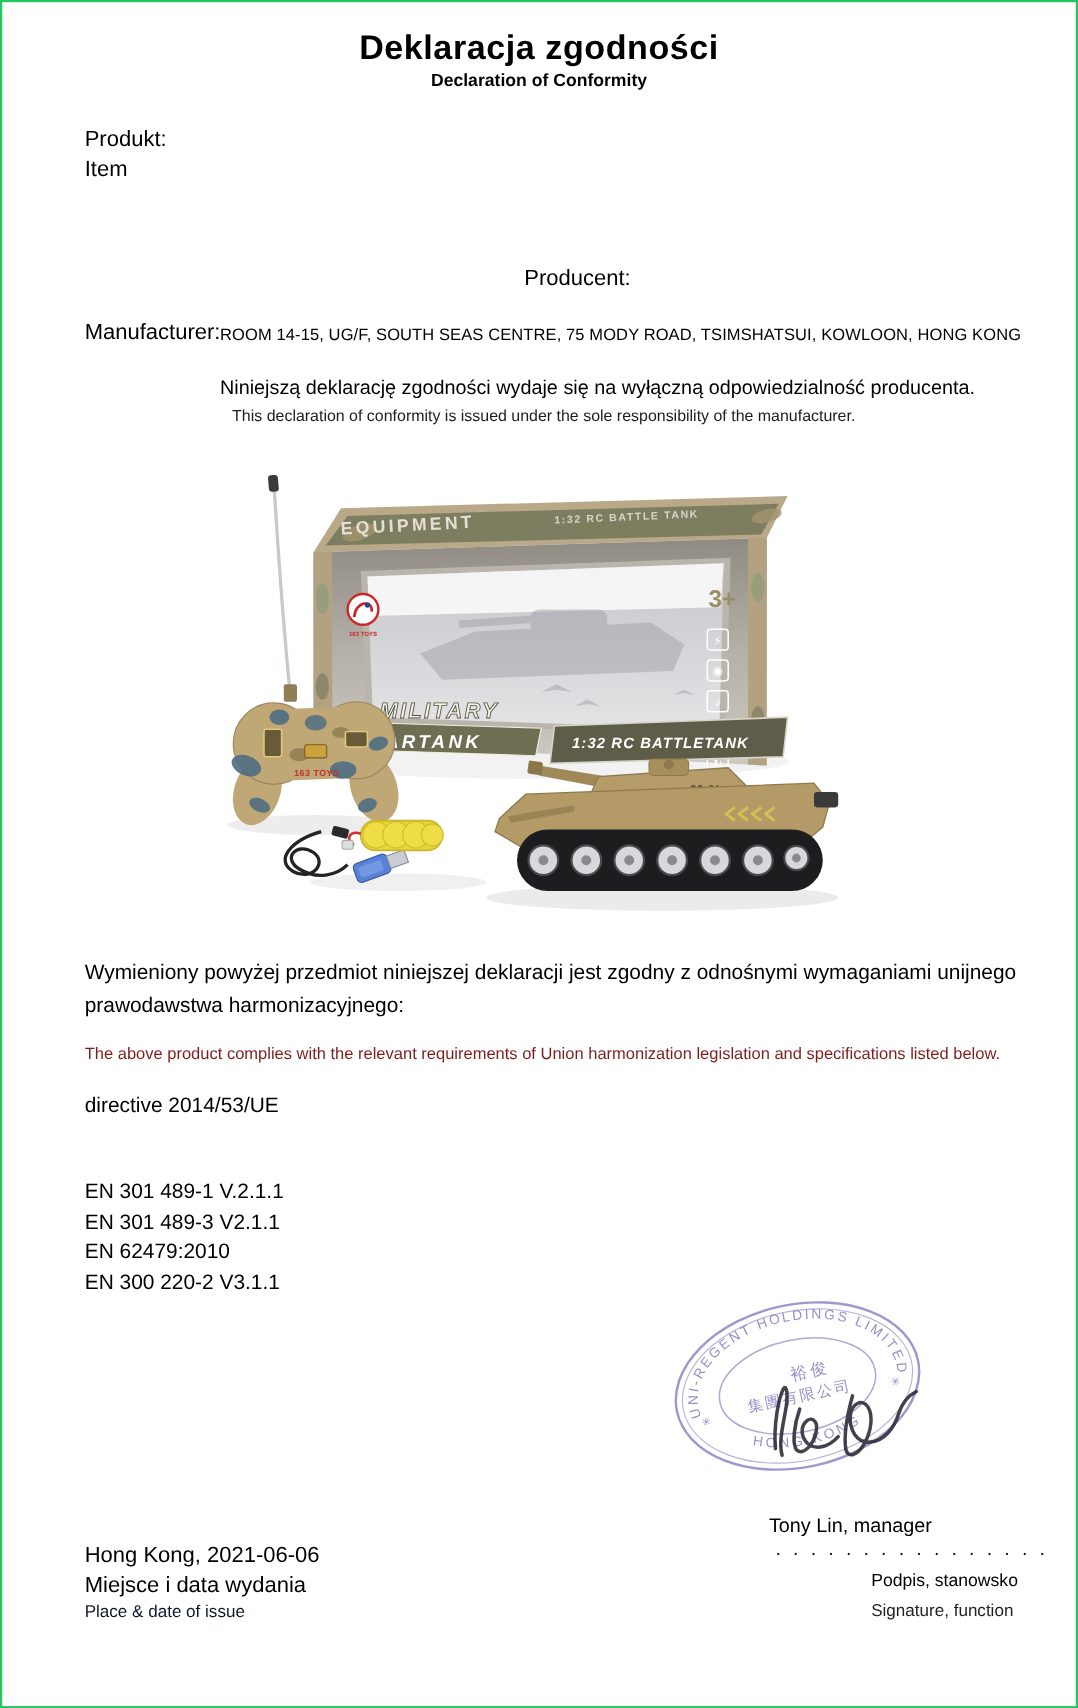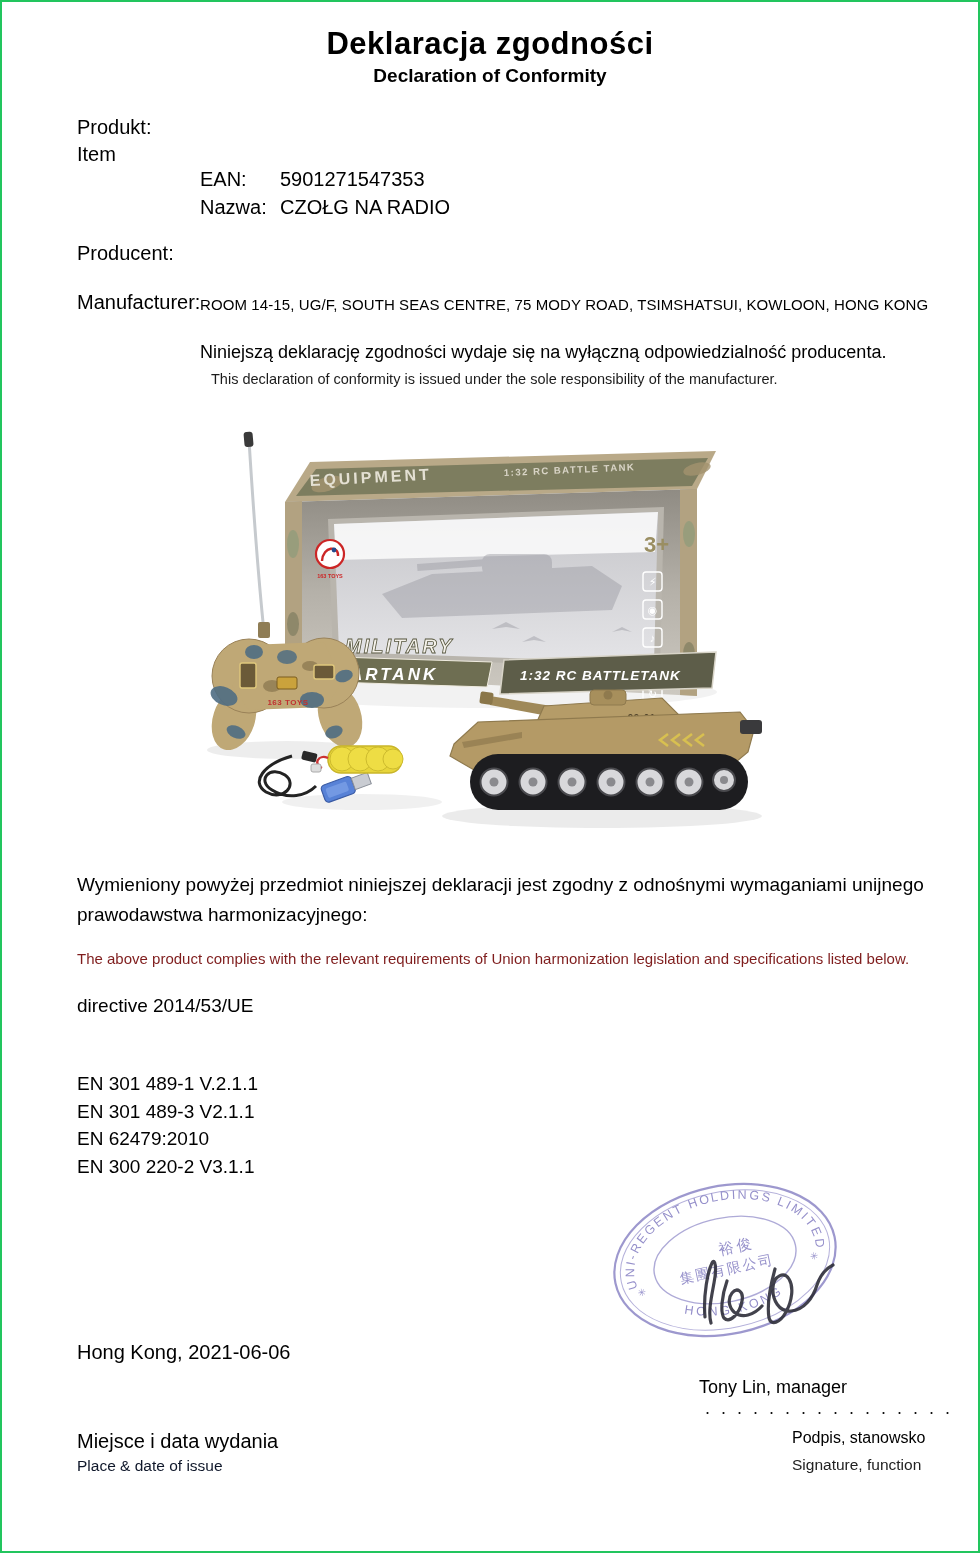--- a/index.html
+++ b/index.html
@@ -9,30 +9,30 @@
     width:980px; height:1553px;
     background:#ffffff;
     border:2px solid #22c55e;
     font-family:"Liberation Sans","DejaVu Sans",sans-serif;
     color:#000;
     overflow:hidden;
   }
   .abs { position:absolute; }
   .title-wrap { top:24px; left:0; width:100%; text-align:center; }
   .title-pl { font-size:31px; font-weight:bold; letter-spacing:0.5px; }
-  .title-en { font-size:19px; font-weight:bold; margin-top:3px; }
+  .title-en { font-size:16px; font-weight:bold; margin-top:3px; }
 
   .lbl { font-size:20px; }
   .val { font-size:20px; }
 
   .row-produkt { top:112px; left:75px; line-height:27px; }
   .ean-grid { top:166px; left:198px; display:grid; grid-template-columns:80px auto; row-gap:5px; }
   .ean-grid div { font-size:20px; }
 
-  .producent-row { top:240px; left:75px; width:870px; }
+  .producent-row { top:240px; left:88px; width:870px;text-align:center; }
   .producent-row .name { position:absolute; left:123px; top:0; white-space:nowrap; }
 
   .manu-row { top:289px; left:75px; width:890px; }
   .manu-row .addr { position:absolute; left:123px; top:5px; font-size:15px; white-space:nowrap; letter-spacing:0.1px; }
 
   .resp-pl { top:340px; left:198px; font-size:18px; width:740px; }
   .resp-en { top:369px; left:198px; font-size:14.5px; color:#1c1c1c;margin-left:11px; }
 
   .photo { top:422px; left:190px; width:580px; height:420px; }
 
@@ -42,45 +42,39 @@
   .standards { top:1068px; left:75px; list-style:none; }
   .standards li { font-size:19px; line-height:27.5px; }
 
   .stamp-wrap { top:1163px; left:575px; width:300px; height:190px; }
 
   .sig-name { top:1375px; left:697px; font-size:18px; }
   .sig-dots { top:1396px; left:703px; font-size:18px; letter-spacing:3px; color:#111; }
   .sig-label-pl { top:1427px; left:790px; font-size:16px; }
   .sig-label-en { top:1454px; left:790px; font-size:15.5px; color:#222; }
 
-  .issue-place { top:1339px; left:75px; font-size:20px;text-align:right; }
+  .issue-place { top:1401px; left:75px; font-size:20px;text-align:right; }
   .issue-pl { top:1428px; left:75px; font-size:20px; }
   .issue-en { top:1455px; left:75px; font-size:15.5px; color:#0f172a; }
 </style>
 </head>
 <body>
 
 <div class="page">
 
   <div class="abs title-wrap">
     <div class="title-pl">Deklaracja zgodności</div>
     <div class="title-en">Declaration of Conformity</div>
   </div>
 
   <div class="abs row-produkt">
     <div class="lbl">Produkt:</div>
     <div class="lbl">Item</div>
   </div>
 
-  <div class="abs ean-grid">
-    <div>EAN:</div>
-    <div>5901271547353</div>
-    <div>Nazwa:</div>
-    <div>CZOŁG NA RADIO</div>
-  </div>
 
   <div class="abs producent-row">
     <span class="lbl">Producent:</span>
   </div>
 
   <div class="abs manu-row">
     <span class="lbl">Manufacturer:</span>
     <span class="addr">ROOM 14-15, UG/F, SOUTH SEAS CENTRE, 75 MODY ROAD, TSIMSHATSUI, KOWLOON, HONG KONG</span>
   </div>
 

